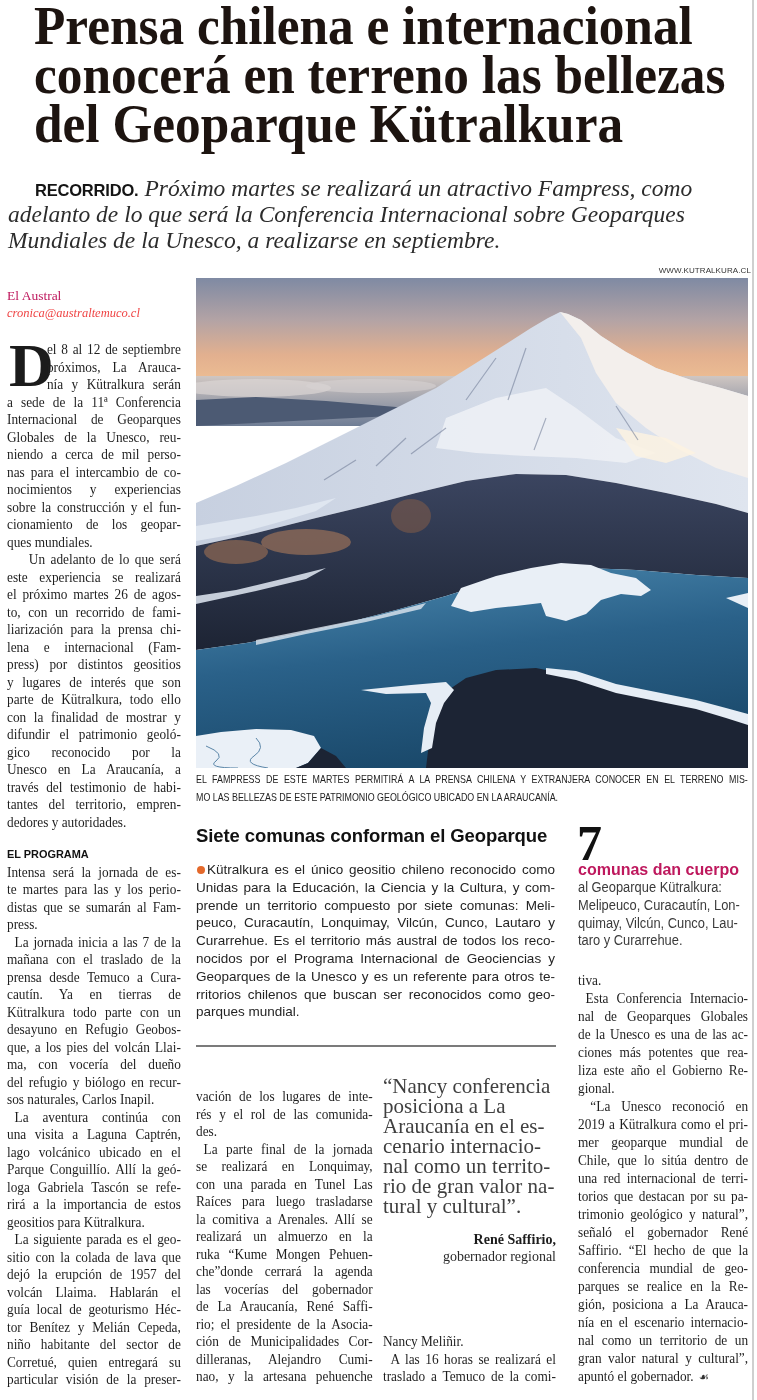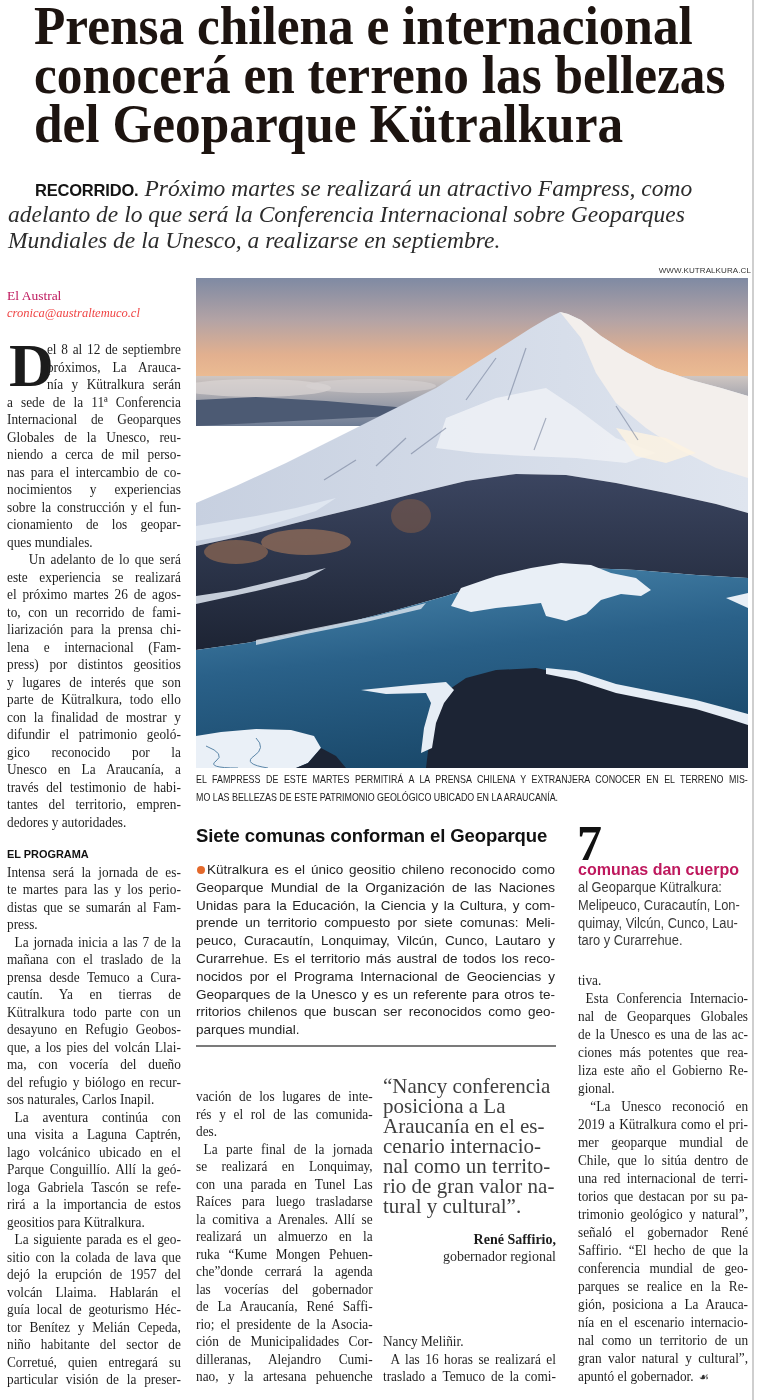--- a/index.html
+++ b/index.html
@@ -243,21 +243,20 @@
         <div class="ln">Corretué, quien entregará su</div>
         <div class="ln last">particular visión de la preser-</div>
       </div>
   </div>
 </div>
 
 <div class="abs sidebar-heading">Siete comunas conforman el Geoparque</div>
 <div class="abs bullet" style="background: rgb(228, 105, 43);"></div>
 <div class="abs sidebar-body just">
     <div class="ln">Kütralkura es el único geositio chileno reconocido como</div>
-    <div class="ln">Geoparque Mundial de la Organización de las Naciones</div>
     <div class="ln">Unidas para la Educación, la Ciencia y la Cultura, y com-</div>
     <div class="ln">prende un territorio compuesto por siete comunas: Meli-</div>
     <div class="ln">peuco, Curacautín, Lonquimay, Vilcún, Cunco, Lautaro y</div>
     <div class="ln">Curarrehue. Es el territorio más austral de todos los reco-</div>
     <div class="ln">nocidos por el Programa Internacional de Geociencias y</div>
     <div class="ln">Geoparques de la Unesco y es un referente para otros te-</div>
     <div class="ln">rritorios chilenos que buscan ser reconocidos como geo-</div>
     <div class="ln last">parques mundial.</div>
   </div>
 <div class="abs sidebar-rule"></div>

